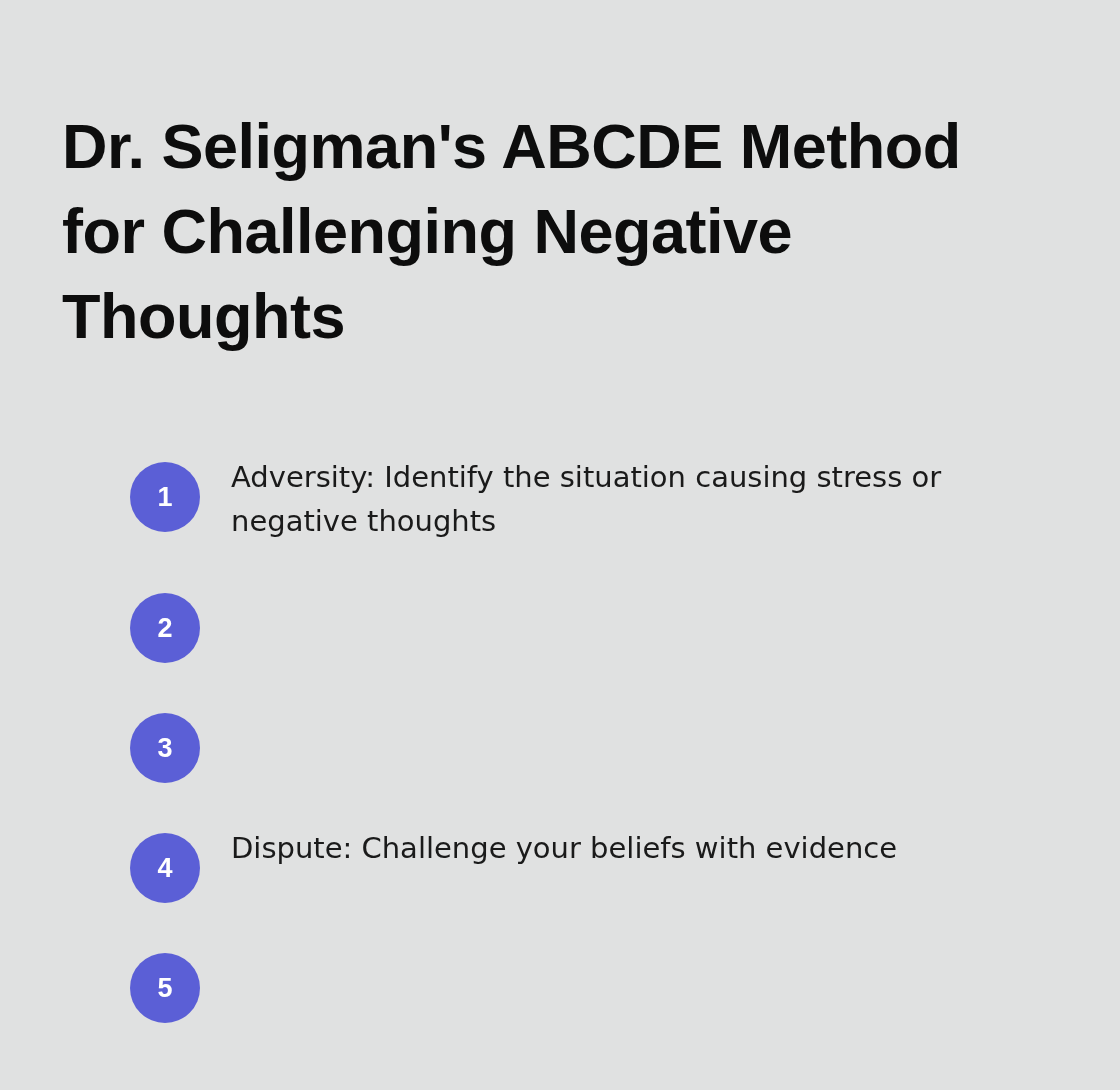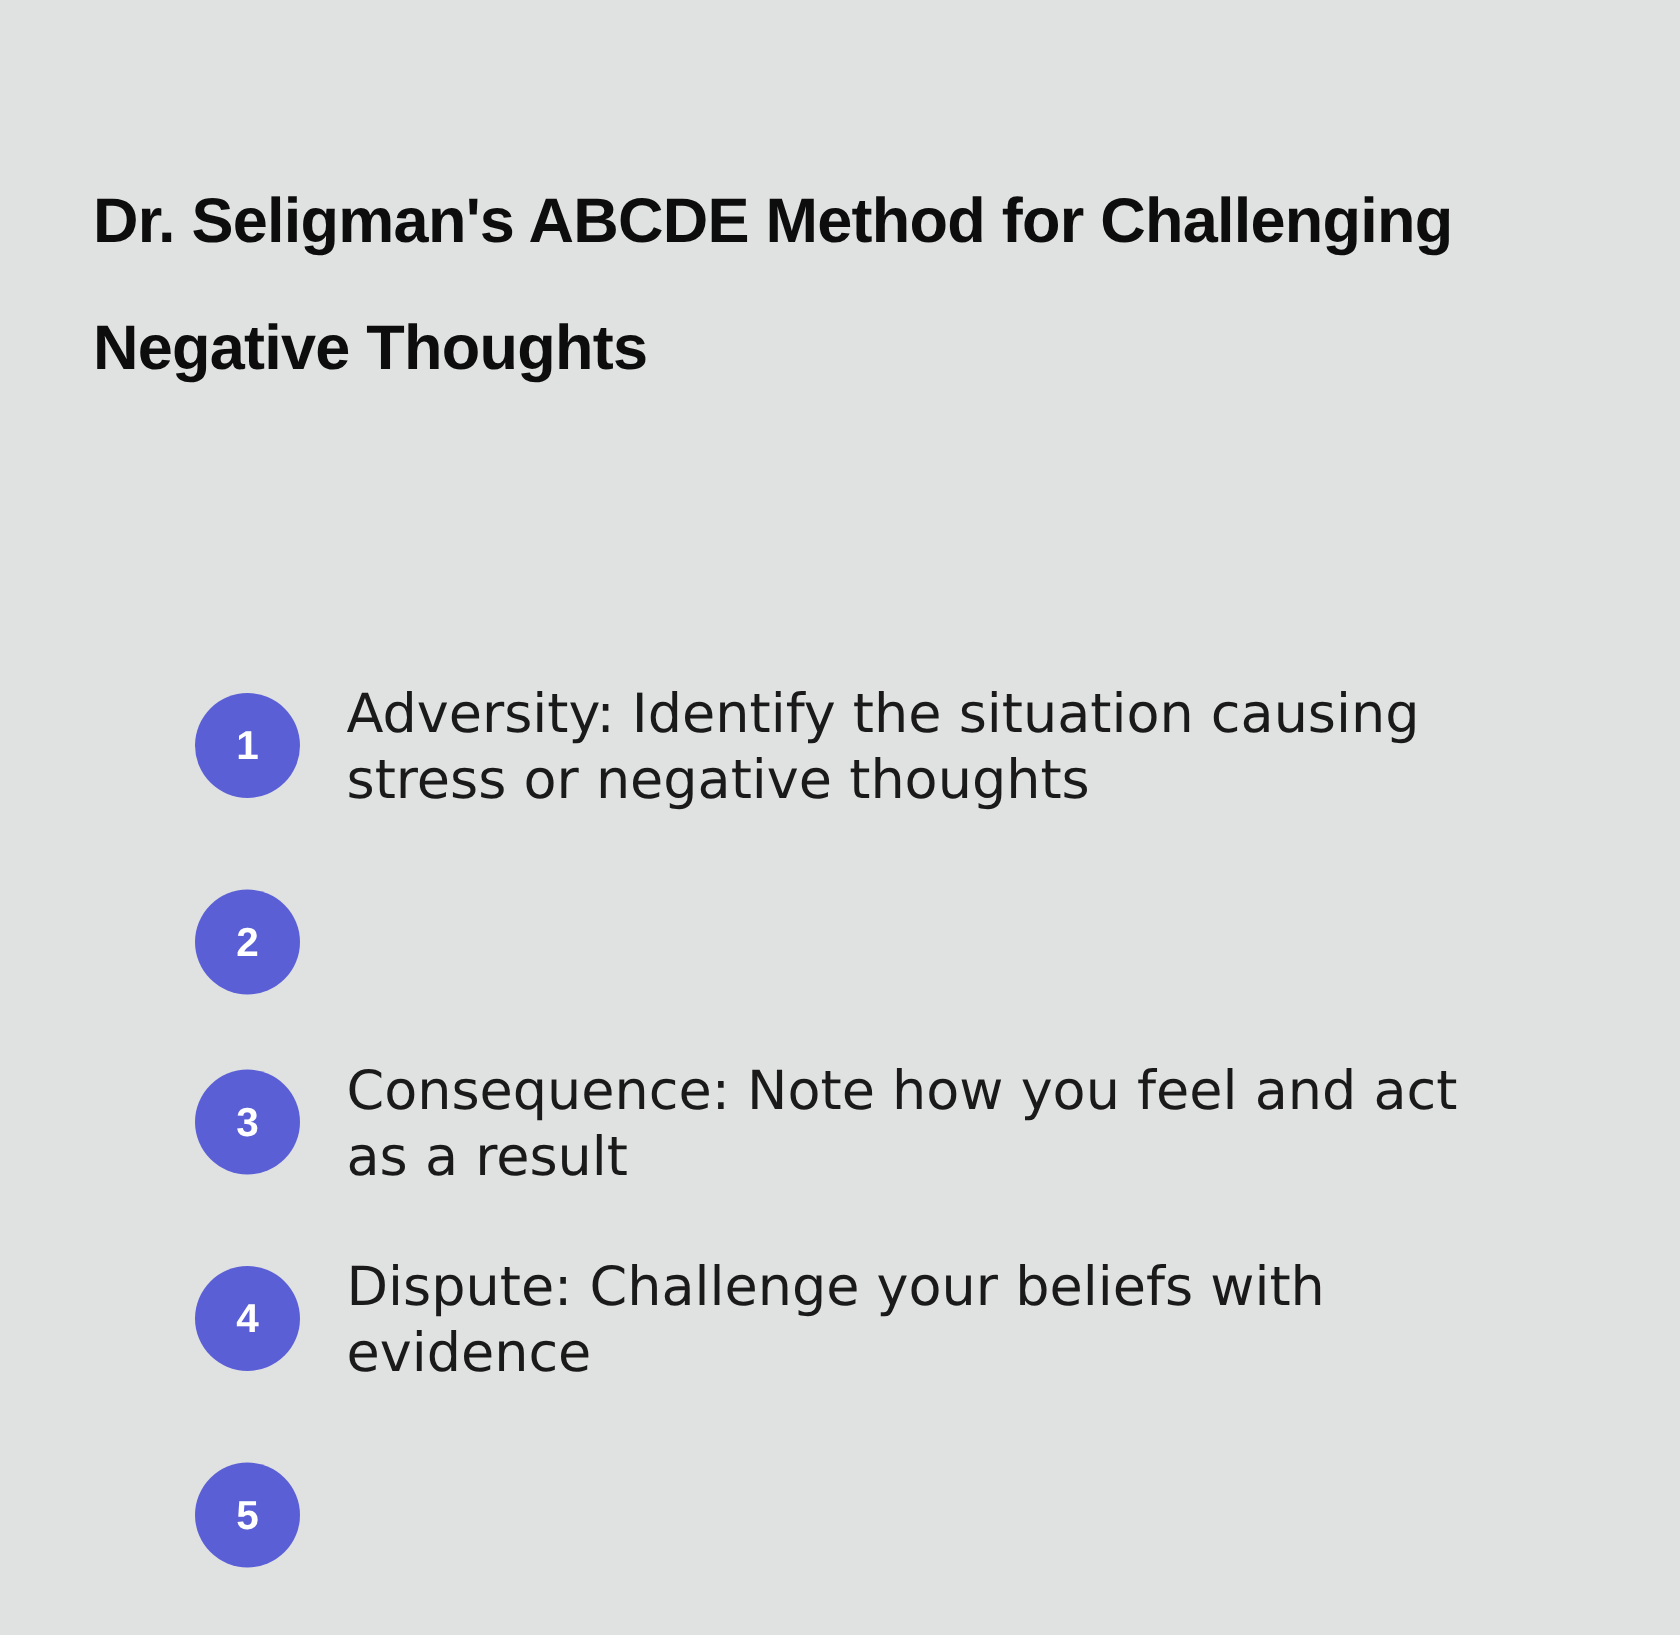--- a/index.html
+++ b/index.html
@@ -22,21 +22,21 @@
     padding: 0;
   }
 
   .title {
     position: absolute;
     left: 62px;
     top: 104px;
     width: 960px;
     margin: 0;
     font-family: "Liberation Sans", "DejaVu Sans", sans-serif;
-    font-size: 42px;
+    font-size: 63px;
     line-height: 85px;
     font-weight: bold;
     letter-spacing: -0.5px;
     color: #0d0d0d;
   }
 
   .steps {
     position: absolute;
     left: 130px;
     top: 452px;
@@ -70,21 +70,21 @@
     justify-content: center;
     line-height: 1;
     margin-top: 10px;
   }
 
   .step-text {
     flex: 1 1 auto;
     margin-left: 31px;
     padding-top: 3px;
     font-family: "DejaVu Sans", "Liberation Sans", sans-serif;
-    font-size: 36px;
+    font-size: 29px;
     line-height: 44px;
     color: #1a1a1a;
     max-width: 790px;
   }
 </style>
 </head>
 <body>
 
 <div class="infographic">
 
@@ -96,21 +96,20 @@
       <span class="badge">1</span>
       <span class="step-text">Adversity: Identify the situation causing stress or negative thoughts</span>
     </li>
 
     <li class="step">
       <span class="badge">2</span>
     </li>
 
     <li class="step">
       <span class="badge">3</span>
-      <span class="step-text">Consequence: Note how you feel and act as a result</span>
     </li>
 
     <li class="step">
       <span class="badge">4</span>
       <span class="step-text">Dispute: Challenge your beliefs with evidence</span>
     </li>
 
     <li class="step">
       <span class="badge">5</span>
     </li>

